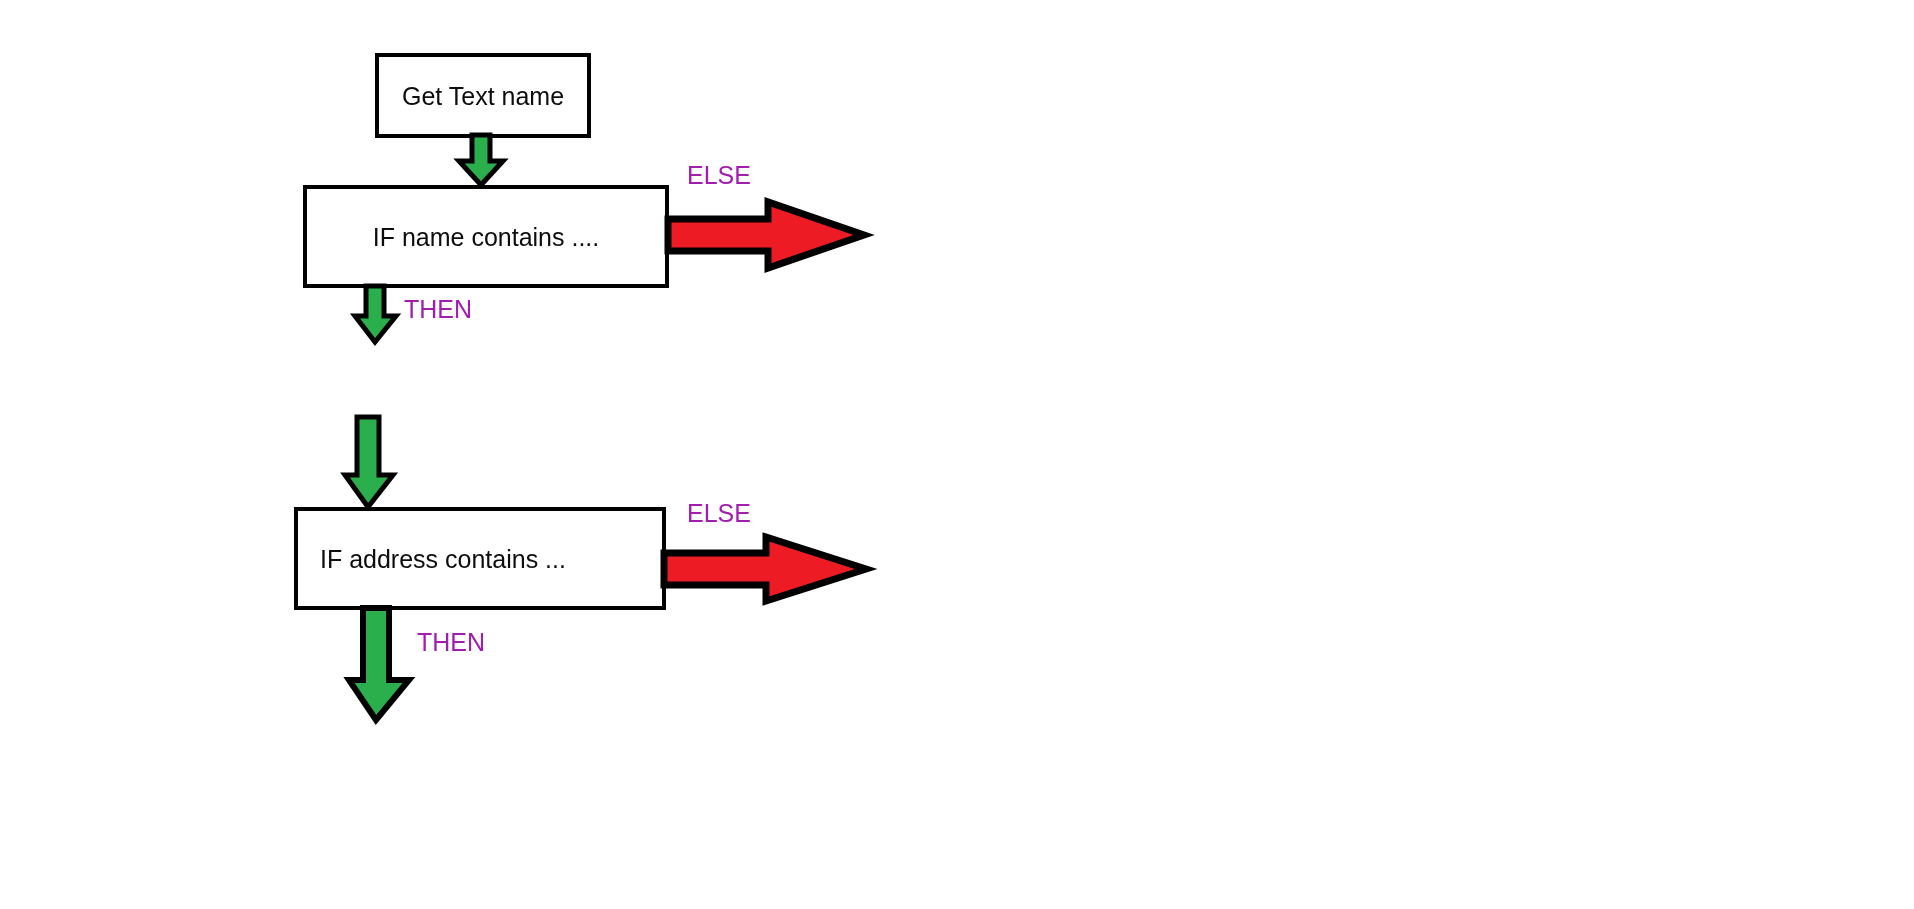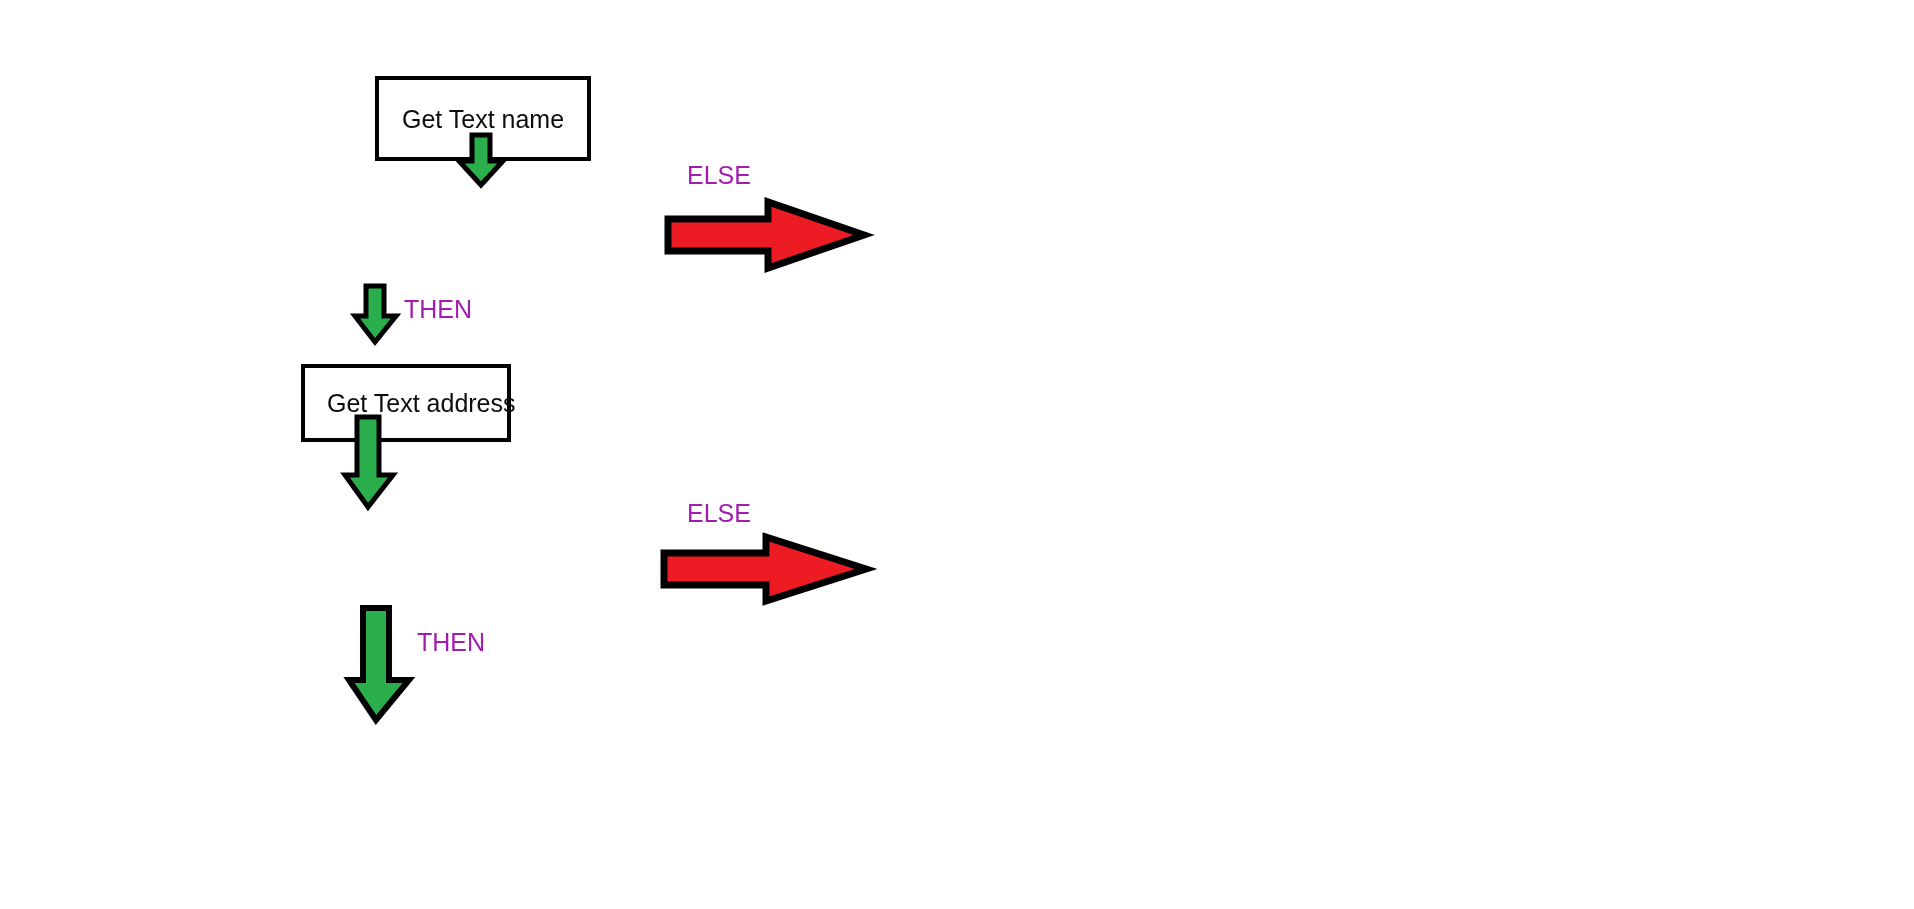--- a/index.html
+++ b/index.html
@@ -19,21 +19,20 @@
     overflow: hidden;
   }
   .node {
     position: absolute;
     box-sizing: border-box;
     background: #ffffff;
     border: 4px solid #000000;
     display: flex;
     align-items: center;
     justify-content: flex-start;
-    margin-top: 23px;
   }
   .node-label {
     font-size: 25px;
     color: #0d0d0d;
     line-height: 1.2;
     white-space: nowrap;
   }
   .node.center .node-label {
     width: 100%;
     text-align: center;
@@ -66,45 +65,48 @@
   <div class="node center" style="left:375px; top:53px; width:216px; height:85px;">
     <span class="node-label">Get Text name</span>
   </div>
 
   <div class="arrow" style="left:455px; top:135px; width:52px; height:52px;">
     <svg viewBox="0 0 52 52" preserveAspectRatio="none">
       <polygon points="17,0 35,0 35,26 48,26 26,50 4,26 17,26" fill="#2BAF4D" stroke="#000000" stroke-width="5" stroke-linejoin="miter"></polygon>
     </svg>
   </div>
 
+  <div class="node center" style="left:303px; top:185px; width:366px; height:103px;">
+    <span class="node-label">IF name contains ....</span>
+  </div>
 
   <div class="arrow" style="left:668px; top:198px; width:200px; height:74px;">
     <svg viewBox="0 0 200 74" preserveAspectRatio="none">
       <polygon points="0,21 100,21 100,4 196,37 100,70 100,53 0,53" fill="#ED1C24" stroke="#000000" stroke-width="7" stroke-linejoin="miter"></polygon>
     </svg>
   </div>
   <div class="edge-label" style="left:687px; top:163px;">ELSE</div>
 
   <div class="arrow" style="left:352px; top:286px; width:48px; height:58px;">
     <svg viewBox="0 0 48 58" preserveAspectRatio="none">
       <polygon points="14,0 32,0 32,30 44,30 23,56 3,30 14,30" fill="#2BAF4D" stroke="#000000" stroke-width="5" stroke-linejoin="miter"></polygon>
     </svg>
   </div>
   <div class="edge-label" style="left:404px; top:297px;">THEN</div>
 
-  <div class="node pad-left" style="left:301px; top:341px; width:210px; height:78px;">
-    <span class="node-label">Get Text address</span>
-  </div>
 
   <div class="arrow" style="left:341px; top:417px; width:56px; height:93px;">
     <svg viewBox="0 0 56 93" preserveAspectRatio="none">
       <polygon points="16,0 38,0 38,58 52,58 27,90 4,58 16,58" fill="#2BAF4D" stroke="#000000" stroke-width="5" stroke-linejoin="miter"></polygon>
     </svg>
   </div>
 
+  <div class="node pad-left" style="left:294px; top:507px; width:372px; height:103px;">
+    <span class="node-label">IF address contains ...</span>
+  </div>
 
   <div class="arrow" style="left:664px; top:533px; width:206px; height:72px;">
     <svg viewBox="0 0 206 72" preserveAspectRatio="none">
       <polygon points="0,20 102,20 102,4 202,36 102,68 102,52 0,52" fill="#ED1C24" stroke="#000000" stroke-width="7" stroke-linejoin="miter"></polygon>
     </svg>
   </div>
   <div class="edge-label" style="left:687px; top:501px;">ELSE</div>
 
   <div class="arrow" style="left:343px; top:608px; width:72px; height:115px;">
     <svg viewBox="0 0 72 115" preserveAspectRatio="none">

